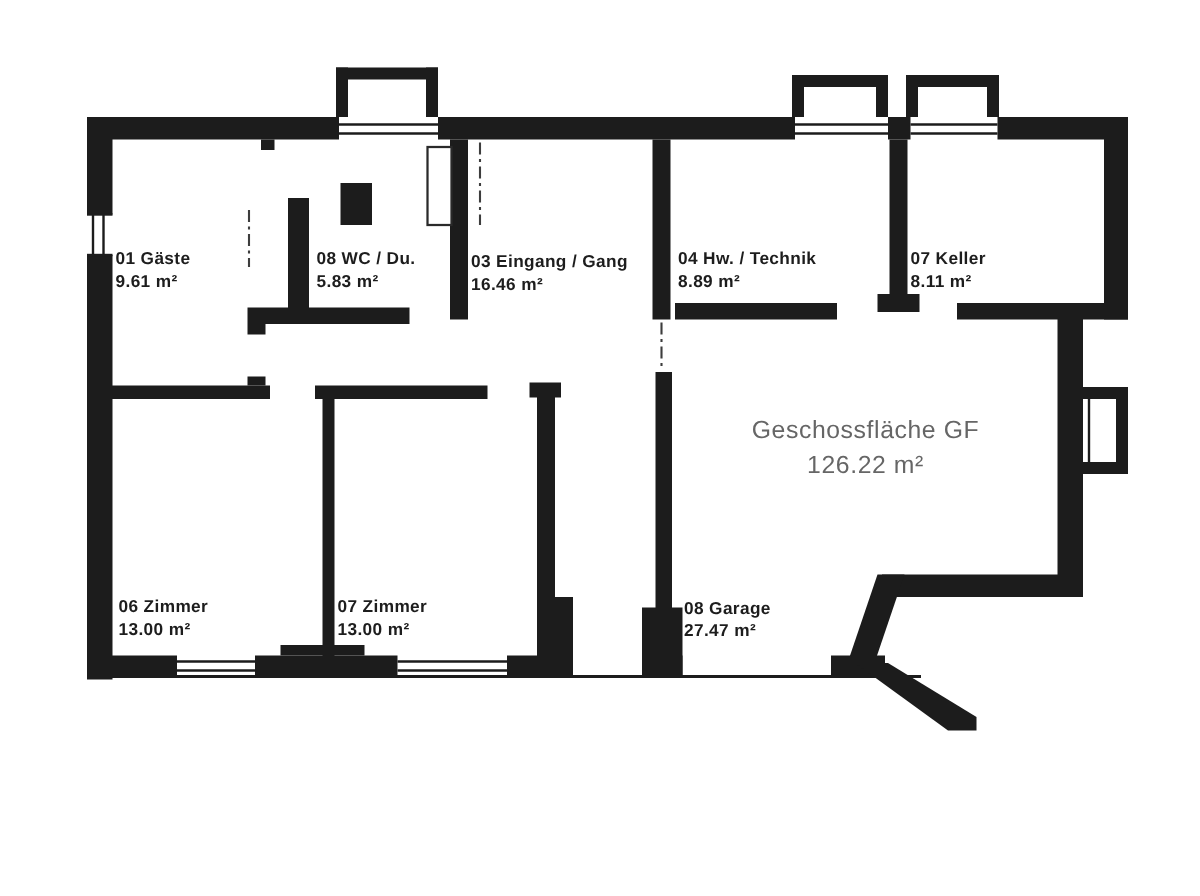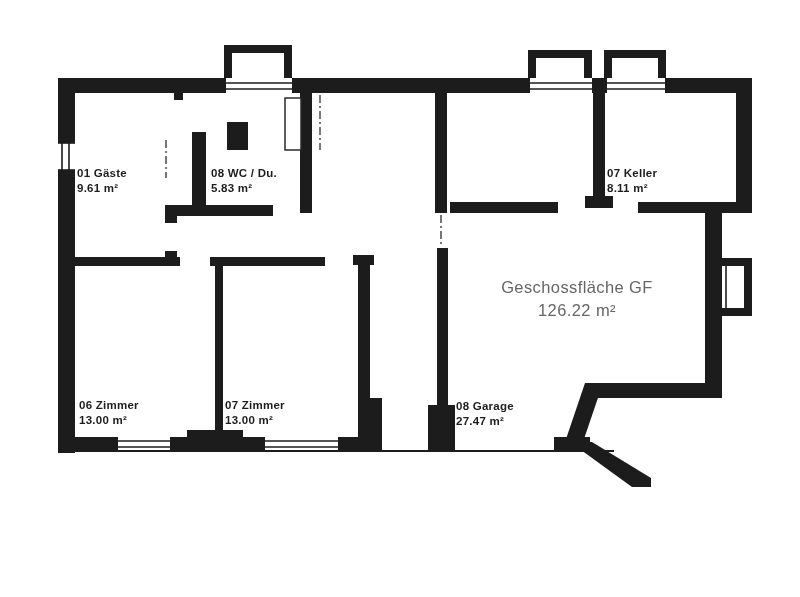--- a/index.html
+++ b/index.html
@@ -180,20 +180,28 @@
   </svg>
 
   <div class="room-label lbl-01">
     <div class="rname">01 Gäste</div>
     <div class="rarea">9.61 m²</div>
   </div>
   <div class="room-label lbl-02">
     <div class="rname">08 WC / Du.</div>
     <div class="rarea">5.83 m²</div>
   </div>
+  <div class="room-label lbl-03">
+    <div class="rname">03 Eingang / Gang</div>
+    <div class="rarea">16.46 m²</div>
+  </div>
+  <div class="room-label lbl-04">
+    <div class="rname">04 Hw. / Technik</div>
+    <div class="rarea">8.89 m²</div>
+  </div>
   <div class="room-label lbl-05">
     <div class="rname">07 Keller</div>
     <div class="rarea">8.11 m²</div>
   </div>
   <div class="room-label lbl-06">
     <div class="rname">06 Zimmer</div>
     <div class="rarea">13.00 m²</div>
   </div>
   <div class="room-label lbl-07">
     <div class="rname">07 Zimmer</div>

